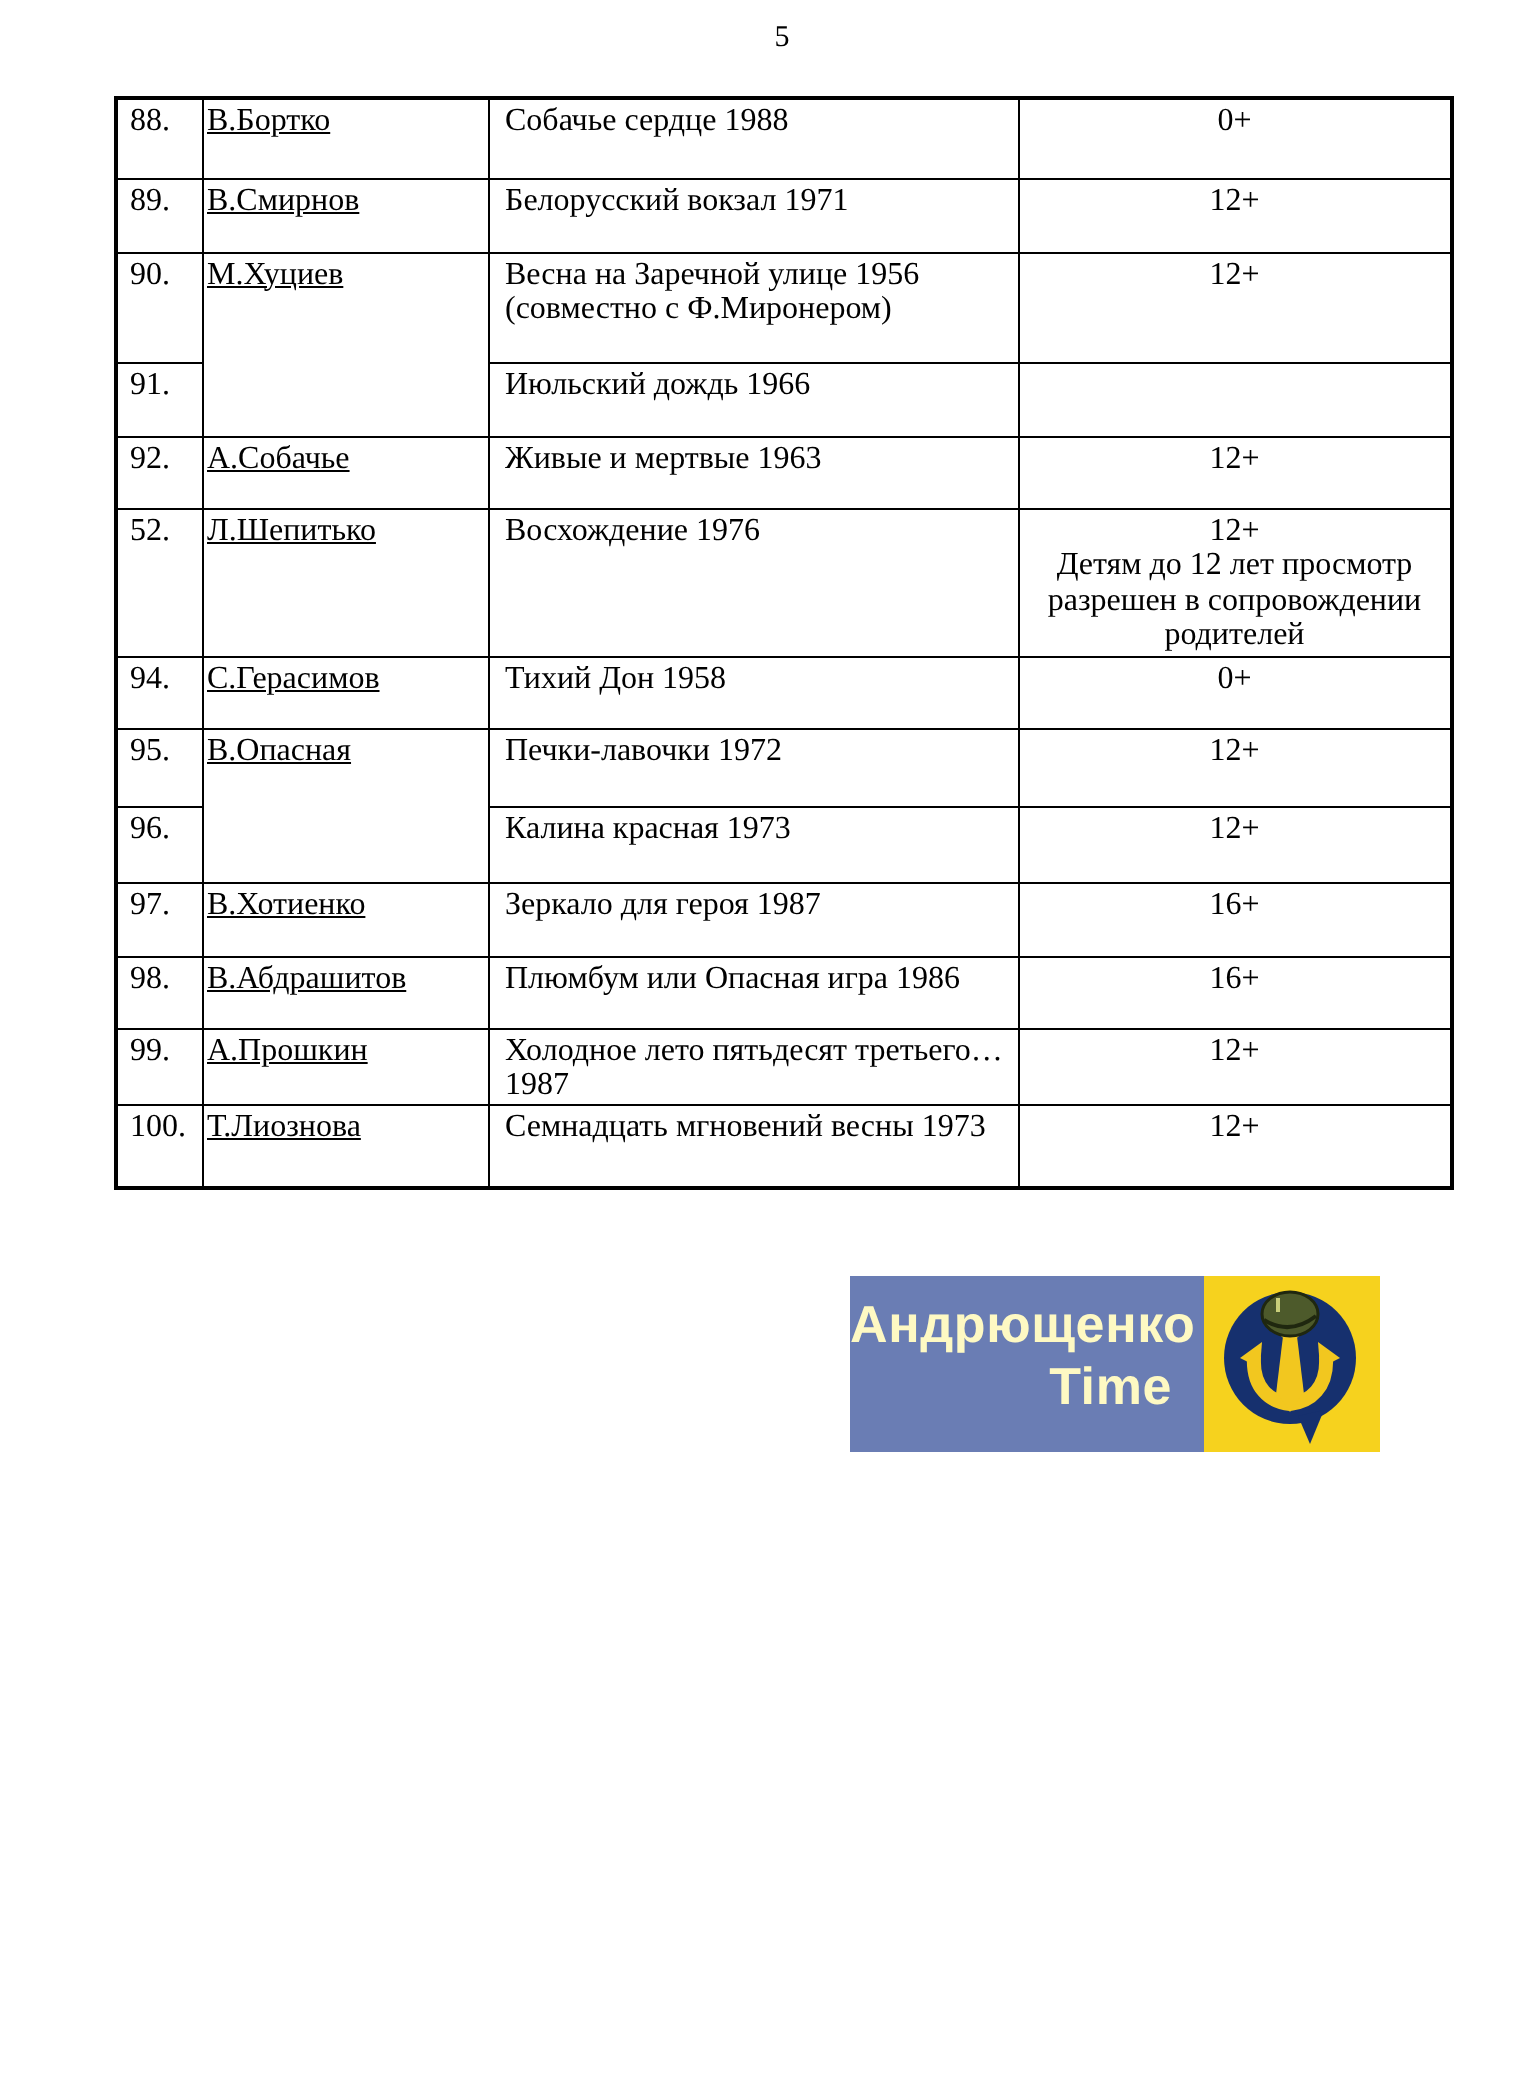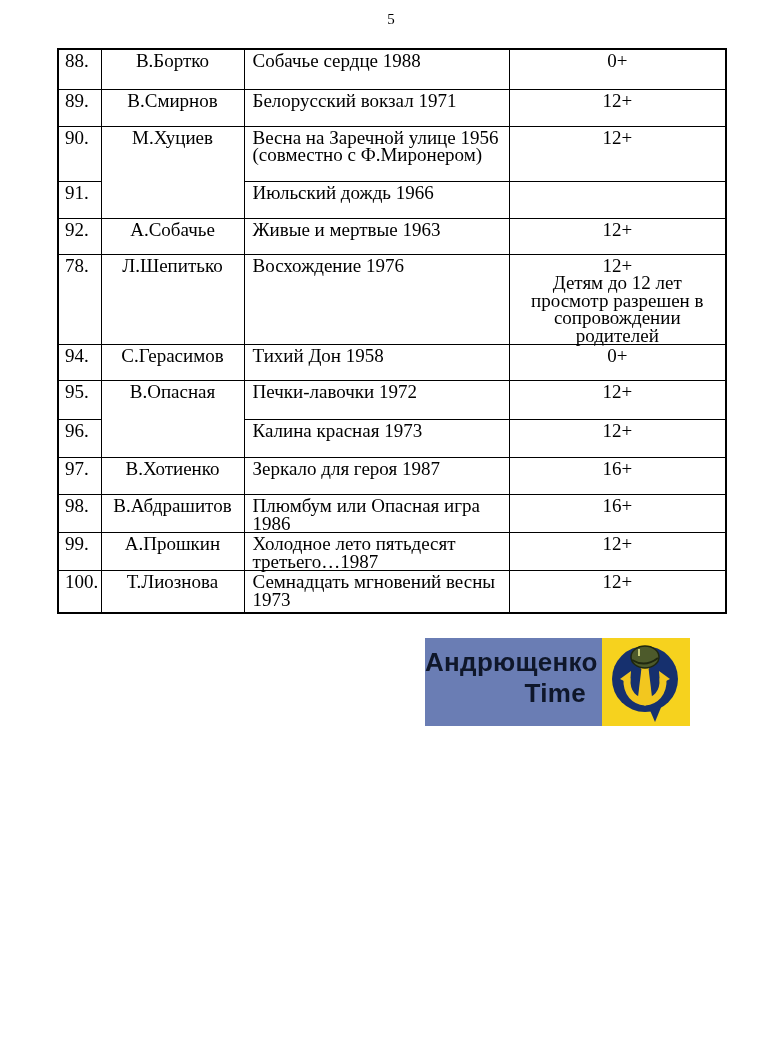--- a/index.html
+++ b/index.html
@@ -17,38 +17,38 @@
   }
   table.films-table {
     position: absolute; top: 48px; left: 57px;
     width: 668px; table-layout: fixed;
     border-collapse: collapse;
     border: 2px solid #000;
   }
   .films-table td {
     border: 1.5px solid #000;
     vertical-align: top;
-    font-size: 19px;
+    font-size: 16px;
     line-height: 17.5px;
     padding-top: 2px;
   }
   .col-num    { text-align: left;   padding-left: 6px; }
-  .col-director { text-align: center; padding-left: 2px; padding-right: 2px; }
+  .col-director { padding-left: 2px; padding-right: 2px; text-decoration: underline; }
   .col-film   { text-align: left;   padding-left: 8px; padding-right: 6px; }
   .col-rating { text-align: center; padding-left: 4px; padding-right: 4px; }
 
   .logo {
     position: absolute; left: 425px; top: 638px;
     width: 265px; height: 88px;
     display: flex;
   }
   .logo-banner {
     width: 177px; height: 88px;
     background: #6a7db4;
-    color: #0f172a;
+    color: #fef9c3;
     font-family: "Liberation Sans", sans-serif;
     font-weight: bold;
     text-align: right;
     padding: 9px 16px 0 0;
     font-size: 26px;
     line-height: 31px;
     letter-spacing: 0.3px;
   }
   .logo-tile {
     width: 88px; height: 88px;
@@ -102,21 +102,21 @@
       </tr>
       <tr style="height: 36px;">
         <td class="col-num">92.</td>
         <td class="col-director">А.Собачье</td>
         <td class="col-film">Живые и мертвые 1963</td>
         <td class="col-rating">
           <div>12+</div>
         </td>
       </tr>
       <tr style="height: 74px;">
-        <td class="col-num">78.</td>
+        <td class="col-num">52.</td>
         <td class="col-director">Л.Шепитько</td>
         <td class="col-film">Восхождение 1976</td>
         <td class="col-rating">
           <div>12+</div>
           <div>Детям до 12 лет просмотр разрешен в сопровождении родителей</div>
         </td>
       </tr>
       <tr style="height: 36px;">
         <td class="col-num">94.</td>
         <td class="col-director">С.Герасимов</td>

